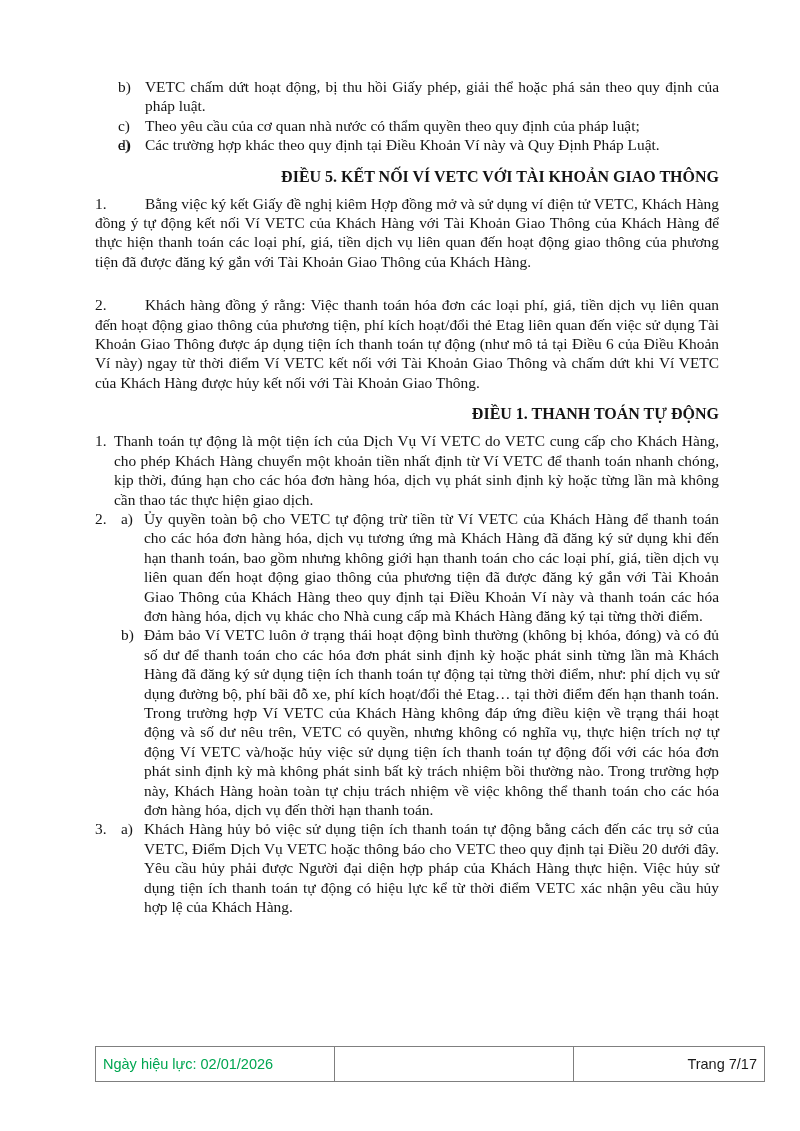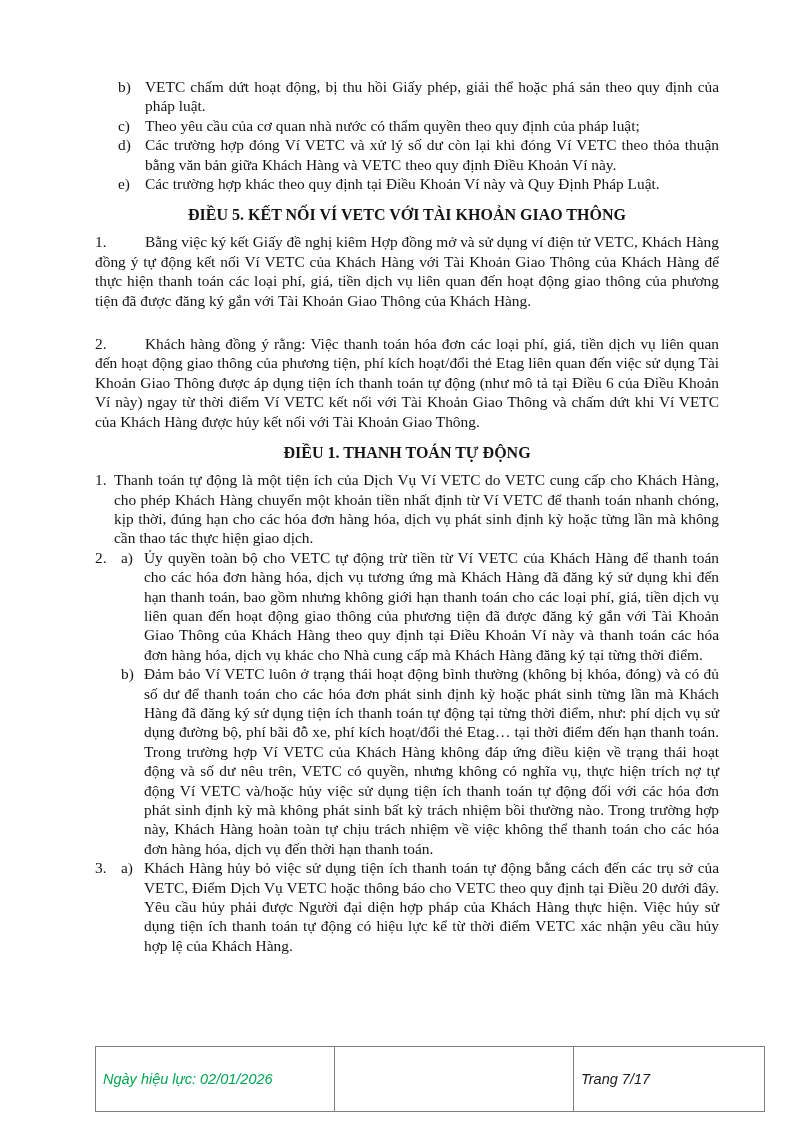--- a/index.html
+++ b/index.html
@@ -18,21 +18,21 @@
     width:624px;
     font-size:15.4px;
     line-height:19.4px;
     color:#141414;
     text-align:justify;
   }
   .blk-heading{
     font-size:16px;
     font-weight:700;
     margin:12px 0 7px 0;
-    text-align:center;
+    text-align:right;
     line-height:20px;
   }
   .doc p{margin:0;}
   
   .blk-ai1{position:relative;padding-left:50px;}
   .blk-ai1 .lbl{position:absolute;left:23px;}
   
   .blk-pnum .lbl{display:inline-block;width:50px;}
   .blk-heading + .blk-pnum{margin-top:0;}
   .blk-pnum + .blk-pnum{margin-top:24px;}
@@ -50,37 +50,36 @@
     width:624px;
     border-collapse:collapse;
     table-layout:fixed;
     font-family:"Liberation Sans", sans-serif;
     font-size:14.5px;
     color:#1a1a1a;
   }
   .footer-table td{
     border:1px solid #7f7f7f;
     height:34px;
-    padding:15px 7px;
+    padding:0 7px;
     vertical-align:middle;
     background:#fff;
-    font-style:italic;
   }
   .footer-table .c1{width:224px;}
   .footer-table .c2{width:224px;}
-  .footer-table .c3{width:176px;}
+  .footer-table .c3{width:176px;text-align:right;}
 </style>
 </head>
 <body>
 
 <div class="page">
   <div class="doc" id="doc-blocks" style="color: rgb(20, 20, 20);">
       <p class="blk-ai1"><span class="lbl">b)</span><span class="txt">VETC chấm dứt hoạt động, bị thu hồi Giấy phép, giải thể hoặc phá sản theo quy định của pháp luật.</span></p>
       <p class="blk-ai1"><span class="lbl">c)</span><span class="txt">Theo yêu cầu của cơ quan nhà nước có thẩm quyền theo quy định của pháp luật;</span></p>
-      <p class="blk-ai1"><span class="lbl">d)</span><span class="txt">Các trường hợp đóng Ví VETC và xử lý số dư còn lại khi đóng Ví VETC theo thỏa thuận bằng văn bản giữa Khách Hàng và VETC theo quy định Điều Khoản Ví này.</span></p>
+      <p class="blk-ai1"><span class="lbl">d)</span></p>
       <p class="blk-ai1"><span class="lbl">e)</span><span class="txt">Các trường hợp khác theo quy định tại Điều Khoản Ví này và Quy Định Pháp Luật.</span></p>
       <h2 class="blk-heading">ĐIỀU 5. KẾT NỐI VÍ VETC VỚI TÀI KHOẢN GIAO THÔNG</h2>
       <p class="blk-pnum"><span class="lbl">1.</span><span class="txt">Bằng việc ký kết Giấy đề nghị kiêm Hợp đồng mở và sử dụng ví điện tử VETC, Khách Hàng đồng ý tự động kết nối Ví VETC của Khách Hàng với Tài Khoản Giao Thông của Khách Hàng để thực hiện thanh toán các loại phí, giá, tiền dịch vụ liên quan đến hoạt động giao thông của phương tiện đã được đăng ký gắn với Tài Khoản Giao Thông của Khách Hàng.</span></p>
       <p class="blk-pnum"><span class="lbl">2.</span><span class="txt">Khách hàng đồng ý rằng: Việc thanh toán hóa đơn các loại phí, giá, tiền dịch vụ liên quan đến hoạt động giao thông của phương tiện, phí kích hoạt/đổi thẻ Etag liên quan đến việc sử dụng Tài Khoản Giao Thông được áp dụng tiện ích thanh toán tự động (như mô tả tại Điều 6 của Điều Khoản Ví này) ngay từ thời điểm Ví VETC kết nối với Tài Khoản Giao Thông và chấm dứt khi Ví VETC của Khách Hàng được hủy kết nối với Tài Khoản Giao Thông.</span></p>
       <h2 class="blk-heading">ĐIỀU 1. THANH TOÁN TỰ ĐỘNG</h2>
       <p class="blk-ni"><span class="lbl">1.</span><span class="txt">Thanh toán tự động là một tiện ích của Dịch Vụ Ví VETC do VETC cung cấp cho Khách Hàng, cho phép Khách Hàng chuyển một khoản tiền nhất định từ Ví VETC để thanh toán nhanh chóng, kịp thời, đúng hạn cho các hóa đơn hàng hóa, dịch vụ phát sinh định kỳ hoặc từng lần mà không cần thao tác thực hiện giao dịch.</span></p>
       <p class="blk-ni"><span class="lbl">2.</span></p>
       <p class="blk-ai2"><span class="lbl">a)</span><span class="txt">Ủy quyền toàn bộ cho VETC tự động trừ tiền từ Ví VETC của Khách Hàng để thanh toán cho các hóa đơn hàng hóa, dịch vụ tương ứng mà Khách Hàng đã đăng ký sử dụng khi đến hạn thanh toán, bao gồm nhưng không giới hạn thanh toán cho các loại phí, giá, tiền dịch vụ liên quan đến hoạt động giao thông của phương tiện đã được đăng ký gắn với Tài Khoản Giao Thông của Khách Hàng theo quy định tại Điều Khoản Ví này và thanh toán các hóa đơn hàng hóa, dịch vụ khác cho Nhà cung cấp mà Khách Hàng đăng ký tại từng thời điểm.</span></p>
       <p class="blk-ai2"><span class="lbl">b)</span><span class="txt">Đảm bảo Ví VETC luôn ở trạng thái hoạt động bình thường (không bị khóa, đóng) và có đủ số dư để thanh toán cho các hóa đơn phát sinh định kỳ hoặc phát sinh từng lần mà Khách Hàng đã đăng ký sử dụng tiện ích thanh toán tự động tại từng thời điểm, như: phí dịch vụ sử dụng đường bộ, phí bãi đỗ xe, phí kích hoạt/đổi thẻ Etag… tại thời điểm đến hạn thanh toán. Trong trường hợp Ví VETC của Khách Hàng không đáp ứng điều kiện về trạng thái hoạt động và số dư nêu trên, VETC có quyền, nhưng không có nghĩa vụ, thực hiện trích nợ tự động Ví VETC và/hoặc hủy việc sử dụng tiện ích thanh toán tự động đối với các hóa đơn phát sinh định kỳ mà không phát sinh bất kỳ trách nhiệm bồi thường nào. Trong trường hợp này, Khách Hàng hoàn toàn tự chịu trách nhiệm về việc không thể thanh toán cho các hóa đơn hàng hóa, dịch vụ đến thời hạn thanh toán.</span></p>
       <p class="blk-ni"><span class="lbl">3.</span></p>

